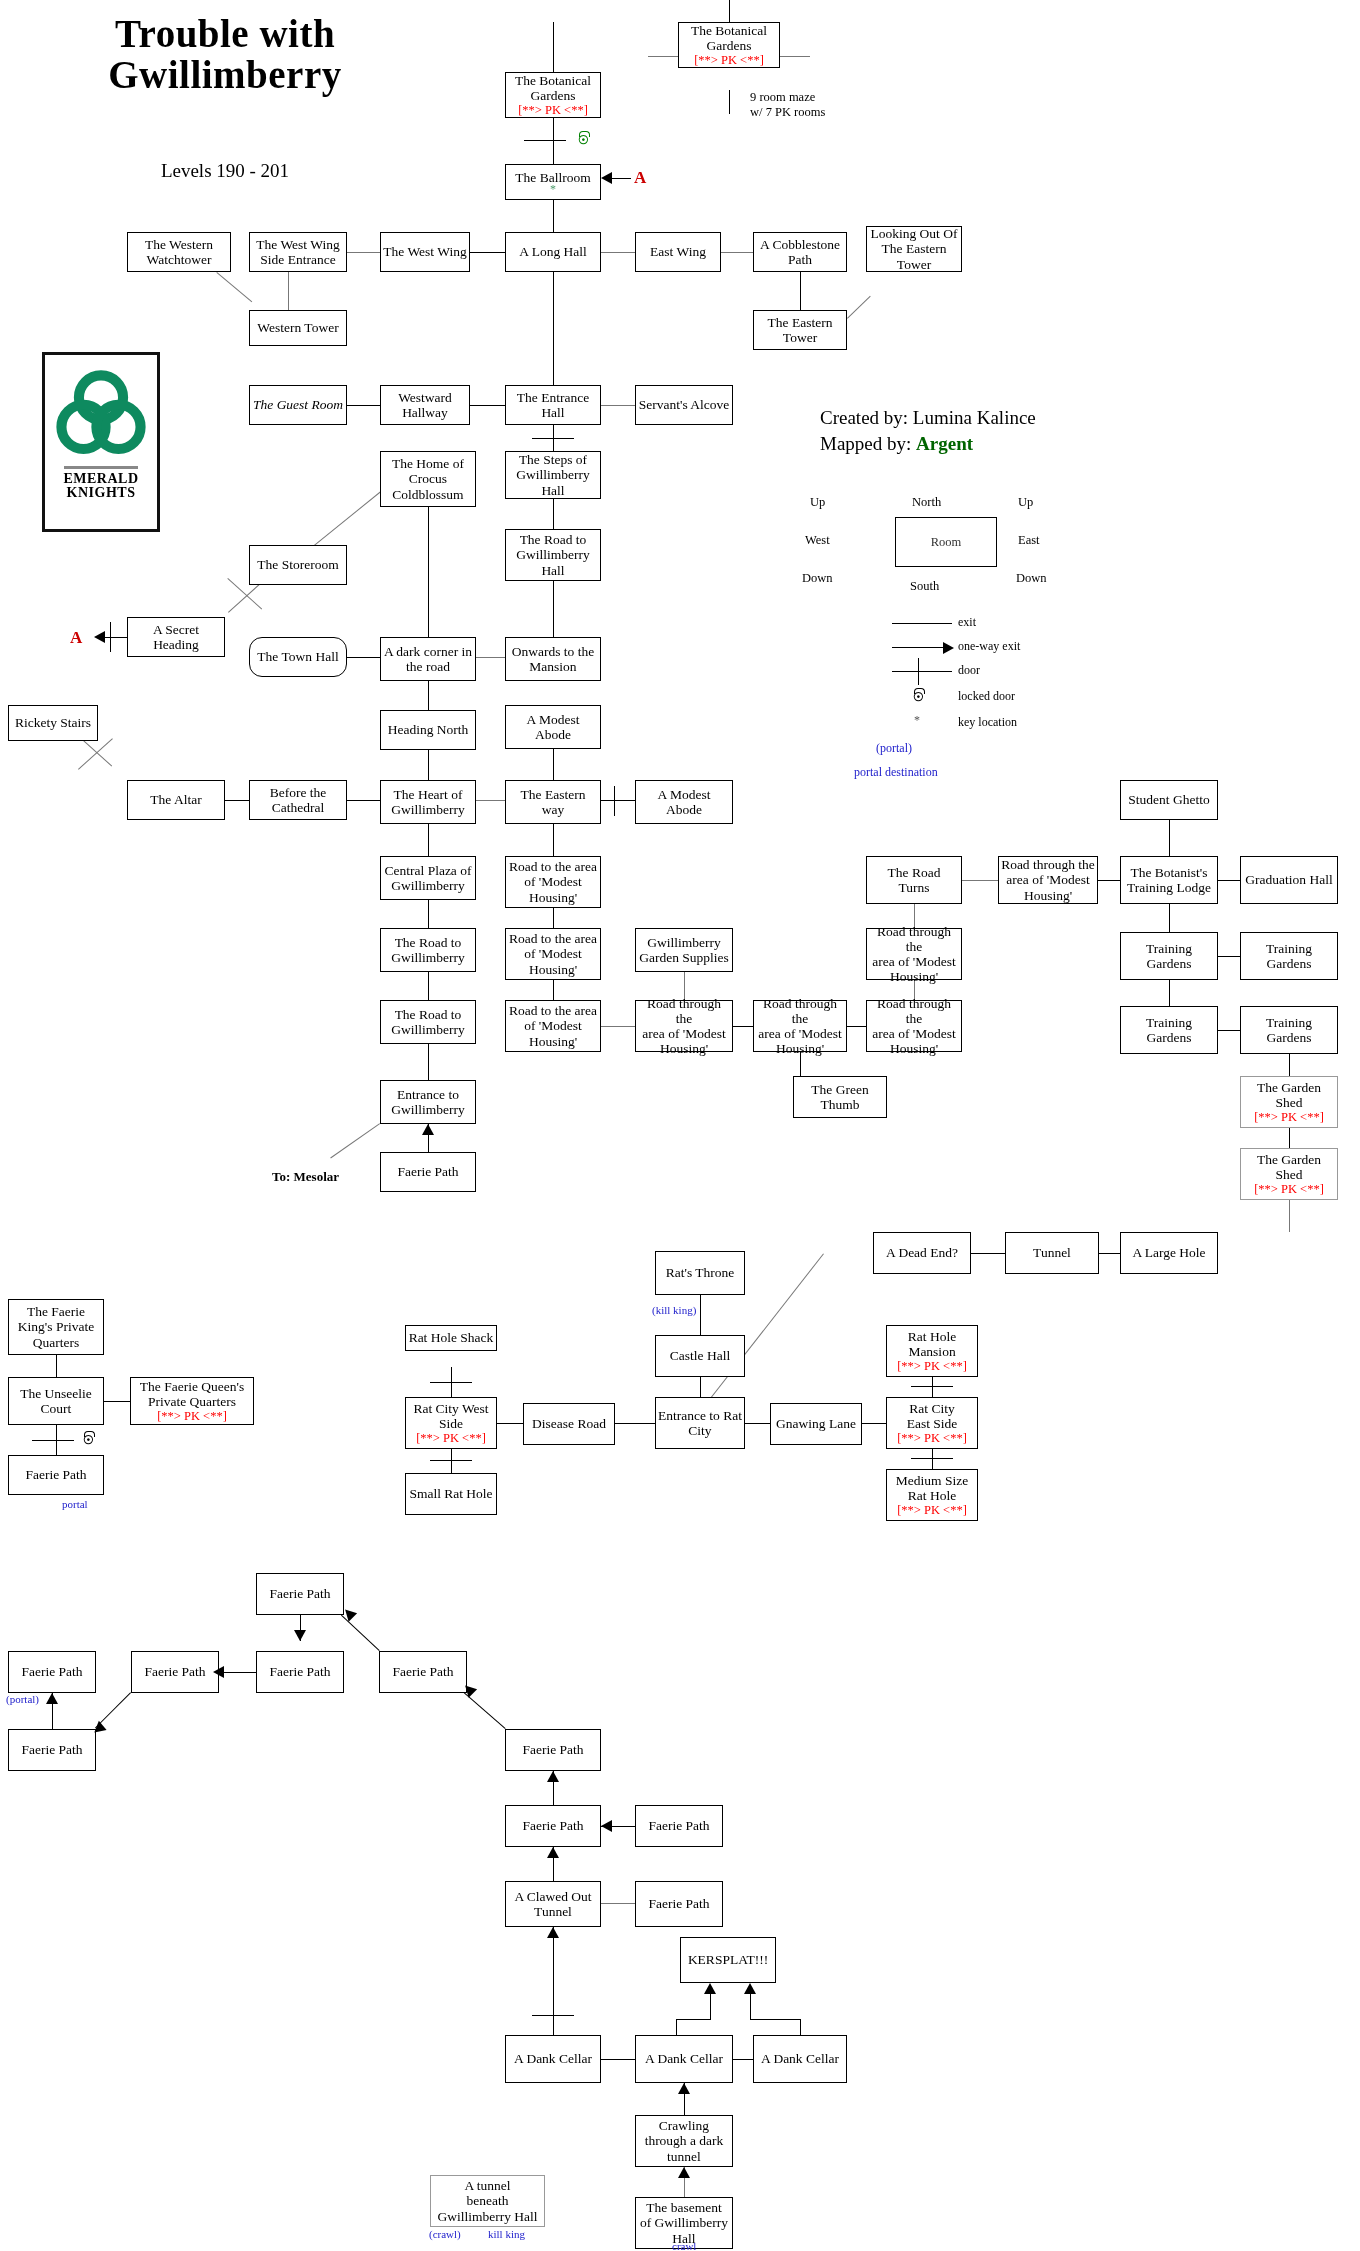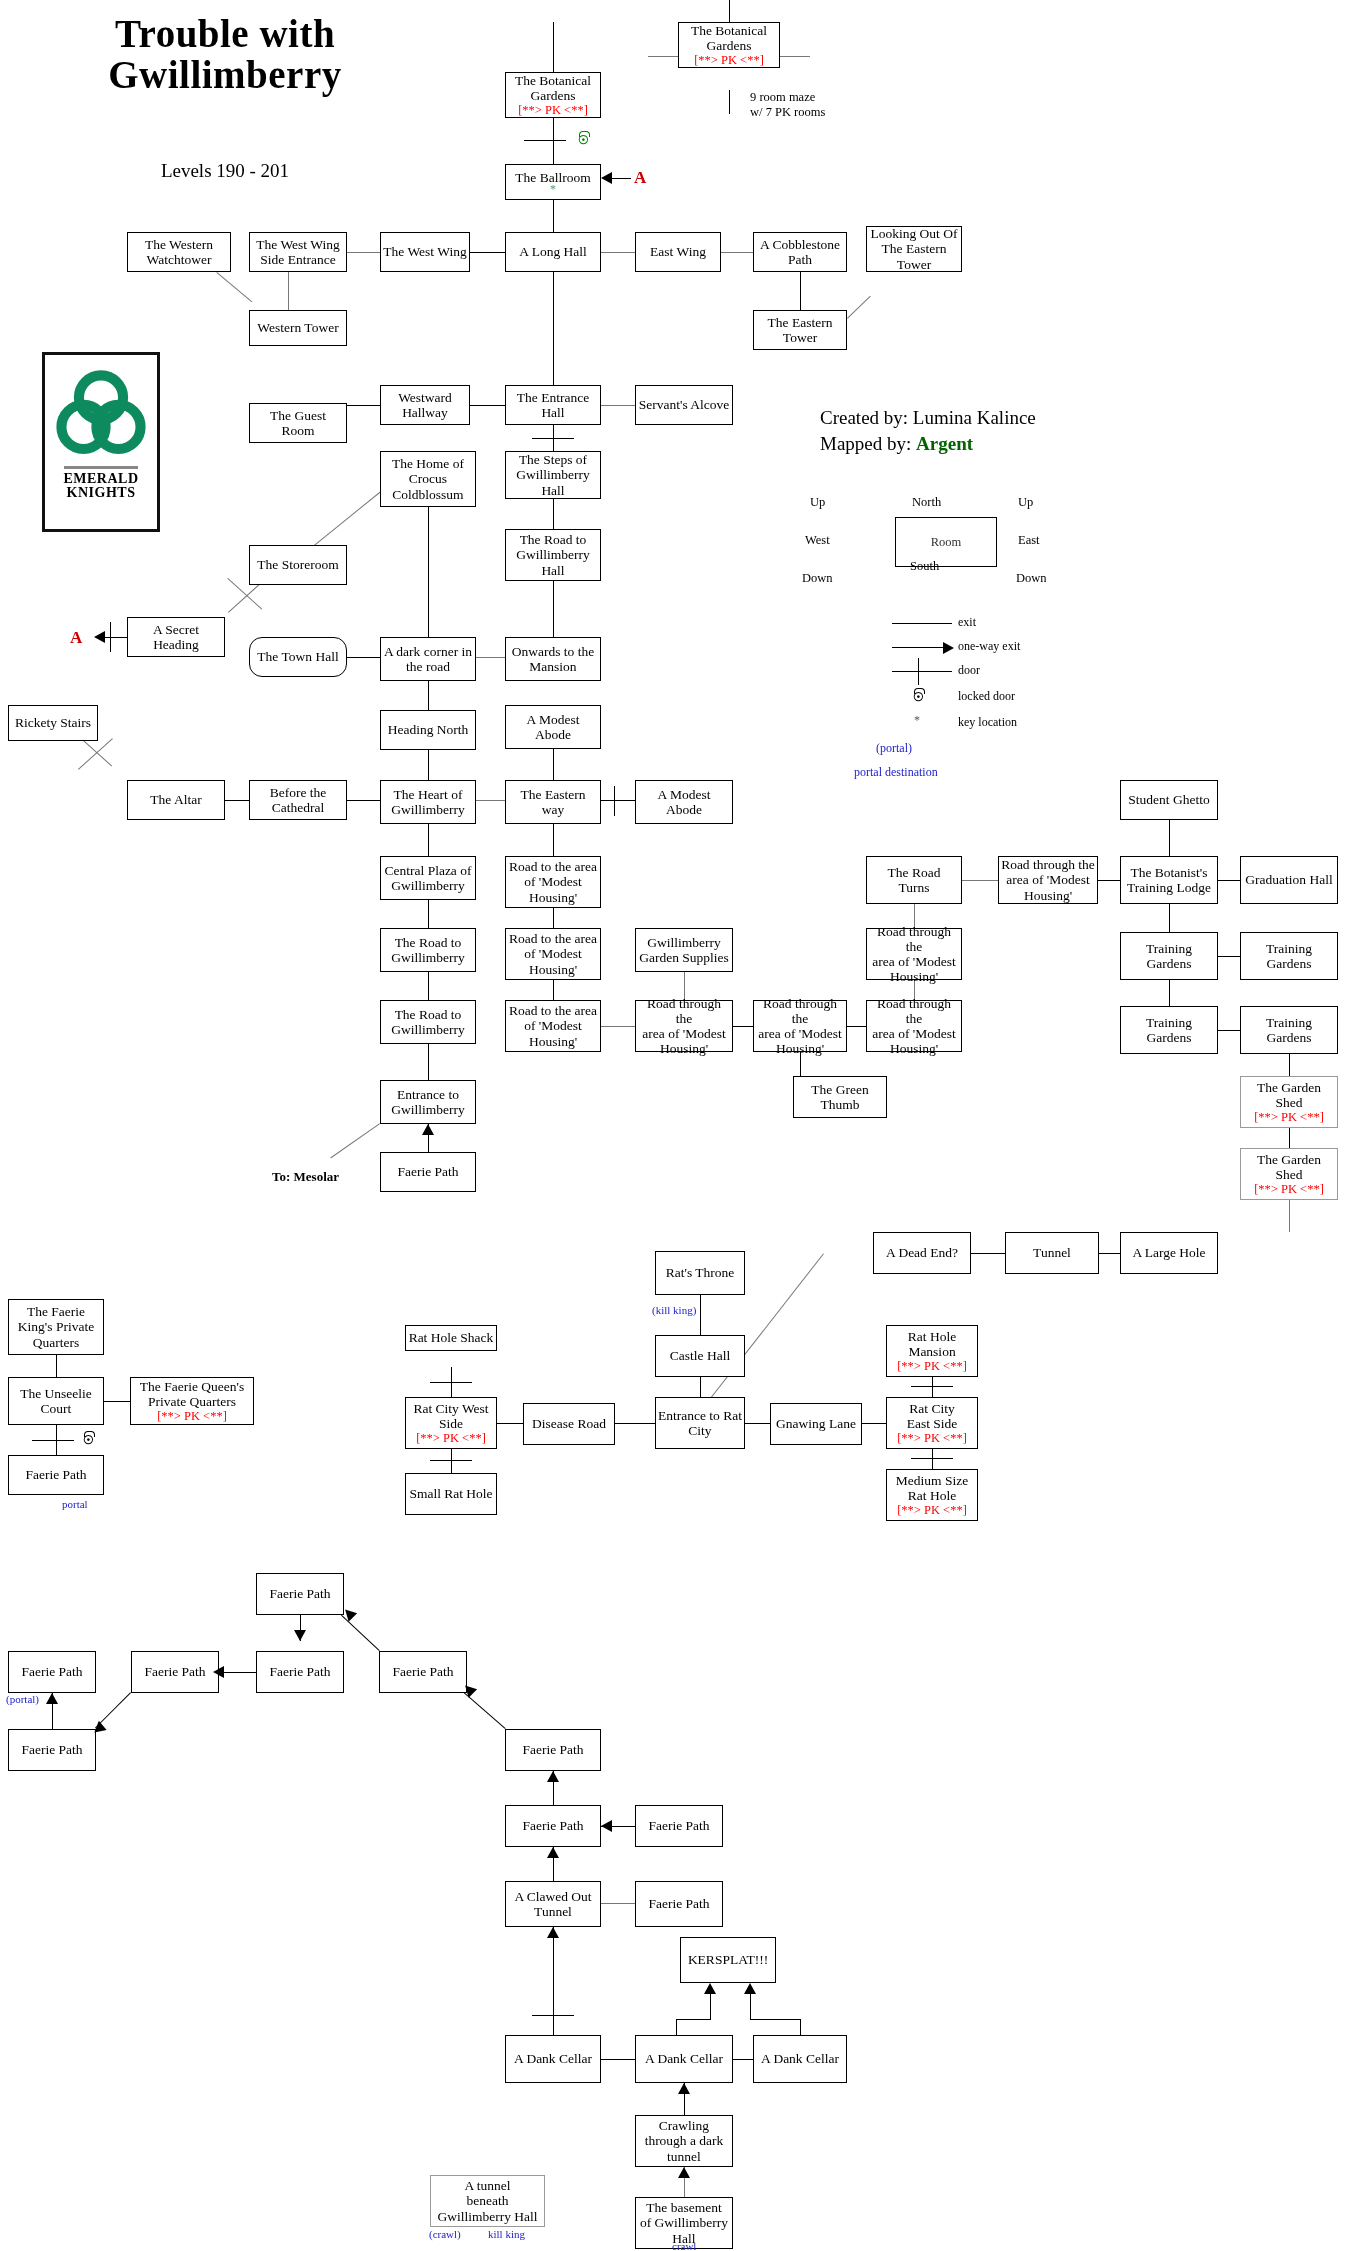--- a/index.html
+++ b/index.html
@@ -106,21 +106,21 @@
   </div>
 
   <div id="legend">
     <div class="lbl" style="left:10px;top:0;">Up</div>
     <div class="lbl" style="left:112px;top:0;">North</div>
     <div class="lbl" style="left:218px;top:0;">Up</div>
     <div class="lbl" style="left:5px;top:38px;">West</div>
     <div class="rbox">Room</div>
     <div class="lbl" style="left:218px;top:38px;">East</div>
     <div class="lbl" style="left:2px;top:76px;">Down</div>
-    <div class="lbl" style="left:110px;top:64px;">South</div>
+    <div class="lbl" style="left:110px;top:84px;">South</div>
     <div class="lbl" style="left:216px;top:76px;">Down</div>
 
     <div class="lgline" style="left:92px;top:128px;width:60px;"></div>
     <div class="lgrow" style="left:158px;top:120px;">exit</div>
 
     <div class="lgline" style="left:92px;top:152px;width:52px;"></div>
     <div class="arr arr-right" style="left:143px;top:147px;"></div>
     <div class="lgrow" style="left:158px;top:144px;">one-way exit</div>
 
     <div class="lgline" style="left:92px;top:176px;width:60px;"></div>
@@ -202,21 +202,21 @@
   </div>
 
   <div class="ln lnv" style="left:800px;top:272px;height:38px;"></div>
   <div class="room" style="left:753px;top:310px;width:94px;height:40px;">
     <span class="nm">The Eastern<br>Tower</span>
   </div>
   <div class="diag" style="left:847px;top:318px;width:32px;transform:rotate(-44deg);"></div>
 
   <div class="ln lnv" style="left:553px;top:272px;height:118px;"></div>
 
-  <div class="room" style="left:249px;top:403px;width:98px;height:40px;">
+  <div class="room" style="left:249px;top:385px;width:98px;height:40px;font-style:italic;">
     <span class="nm">The Guest Room</span>
   </div>
   <div class="ln lnh" style="left:347px;top:405px;width:33px;"></div>
   <div class="room" style="left:380px;top:385px;width:90px;height:40px;">
     <span class="nm">Westward<br>Hallway</span>
   </div>
   <div class="ln lnh" style="left:470px;top:405px;width:35px;"></div>
   <div class="room" style="left:505px;top:385px;width:96px;height:40px;">
     <span class="nm">The Entrance<br>Hall</span>
   </div>

